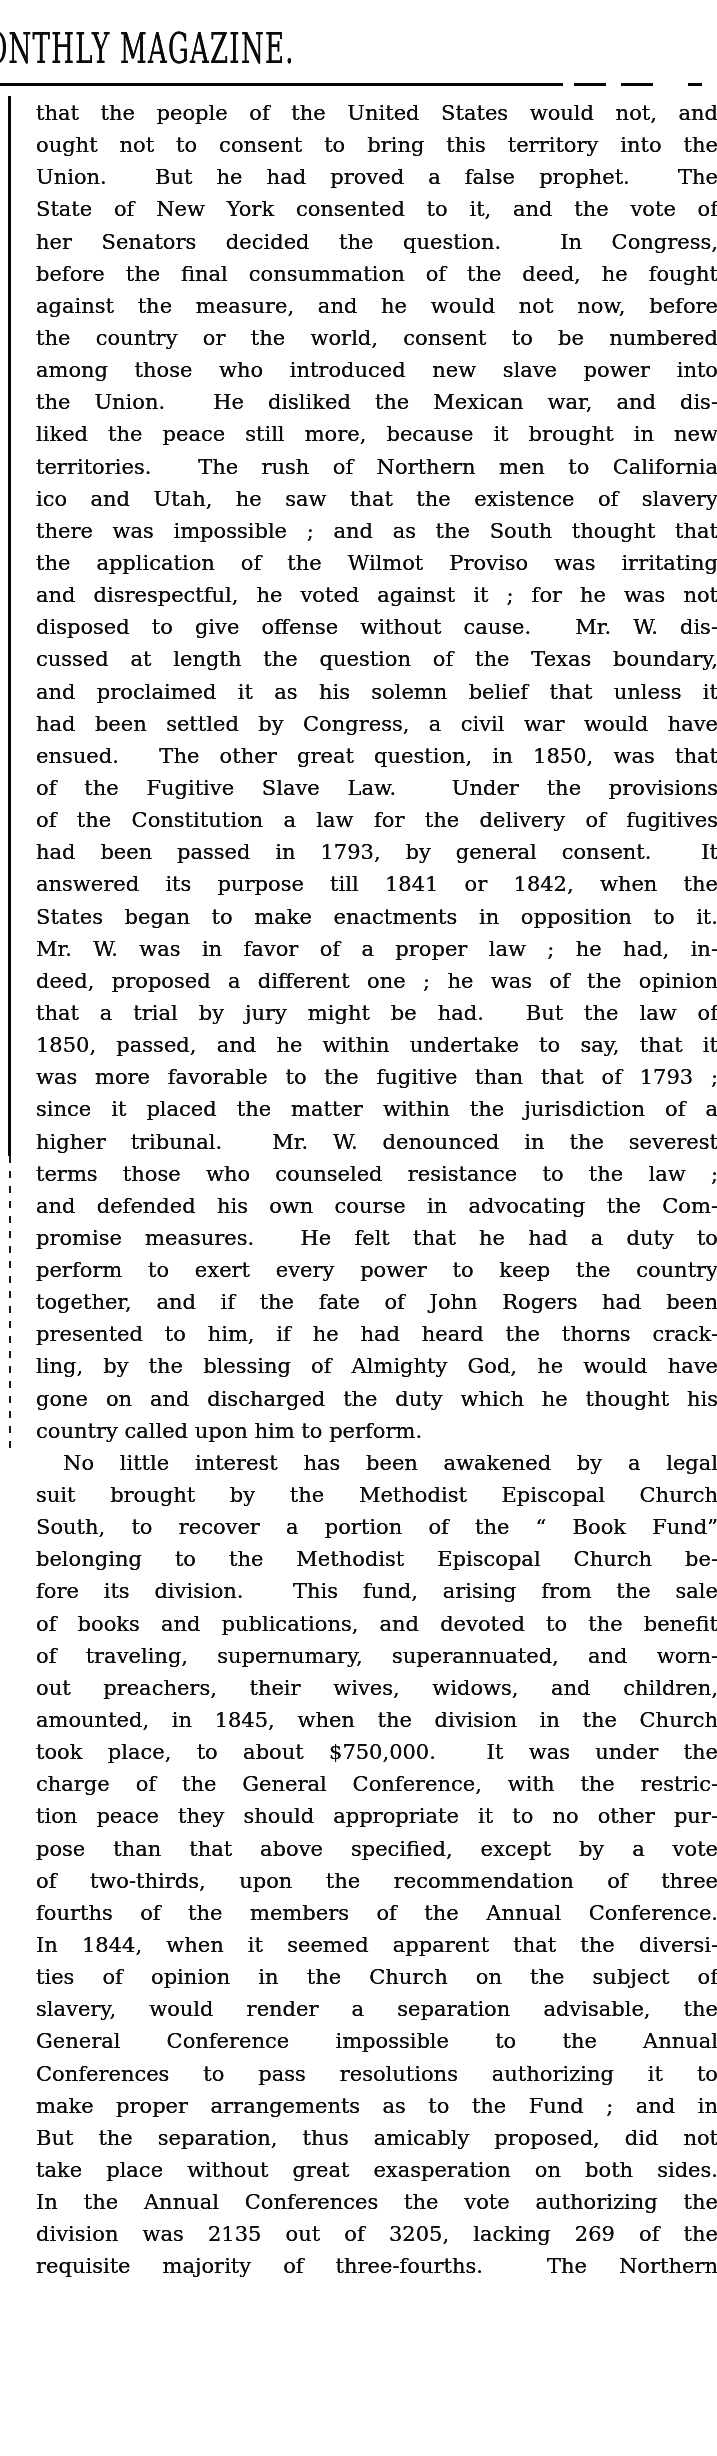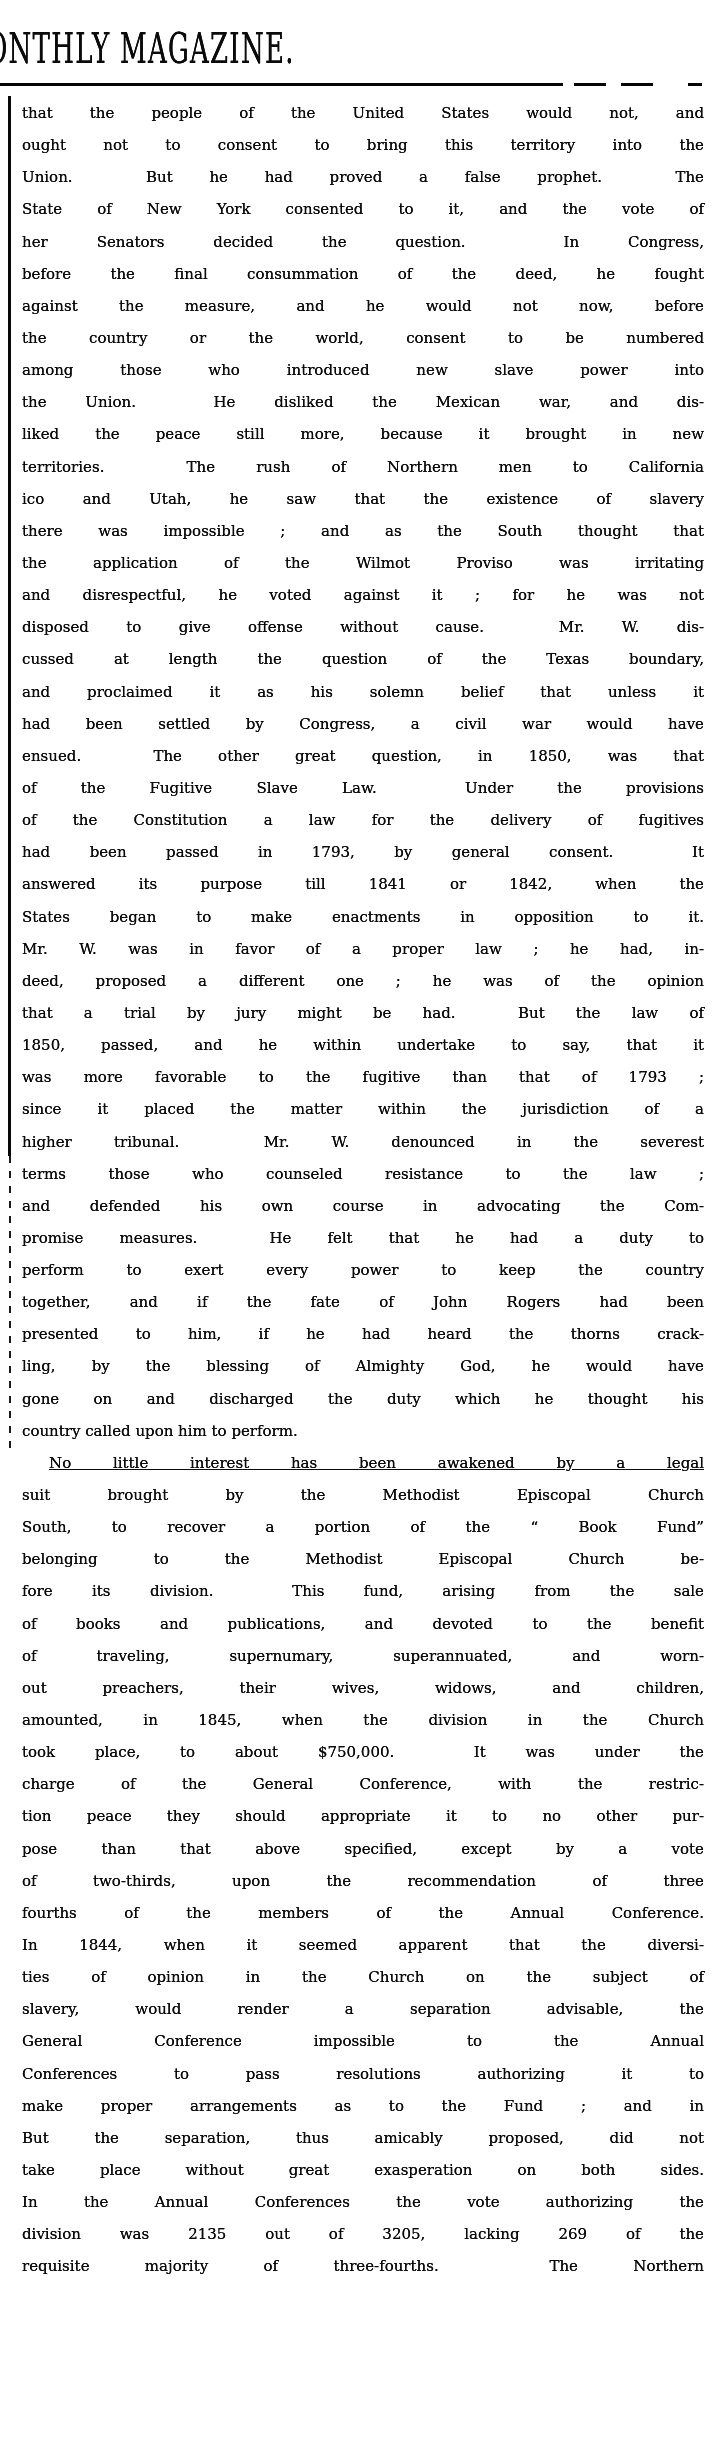--- a/index.html
+++ b/index.html
@@ -50,35 +50,35 @@
     position: absolute;
     left: 9px;
     top: 1156px;
     width: 2px;
     height: 295px;
     background: repeating-linear-gradient(180deg,
       #1a1a1a 0px, #1a1a1a 7px, transparent 7px, transparent 15px);
   }
   .text-column {
     position: absolute;
-    left: 22px;
+    left: 36px;
     top: 97px;
     width: 682px;
-    font-size: 15px;
+    font-size: 21px;
     line-height: 32.15px;
     text-shadow: 0 0 0.45px rgba(0,0,0,0.95);
   }
   .line {
     height: 32.15px;
     text-align: justify;
     text-align-last: justify;
     overflow: visible;
   }
   .line.nojust { text-align-last: left; }
-  .line.indent { text-indent: 27px; text-decoration: underline; }
+  .line.indent { text-indent: 27px; }
 </style>
 </head>
 <body>
 
 <div class="page">
   <div class="masthead">ONTHLY MAGAZINE.</div>
 
   <div class="header-rule"></div>
 
   <div class="column-rule-solid"></div>

